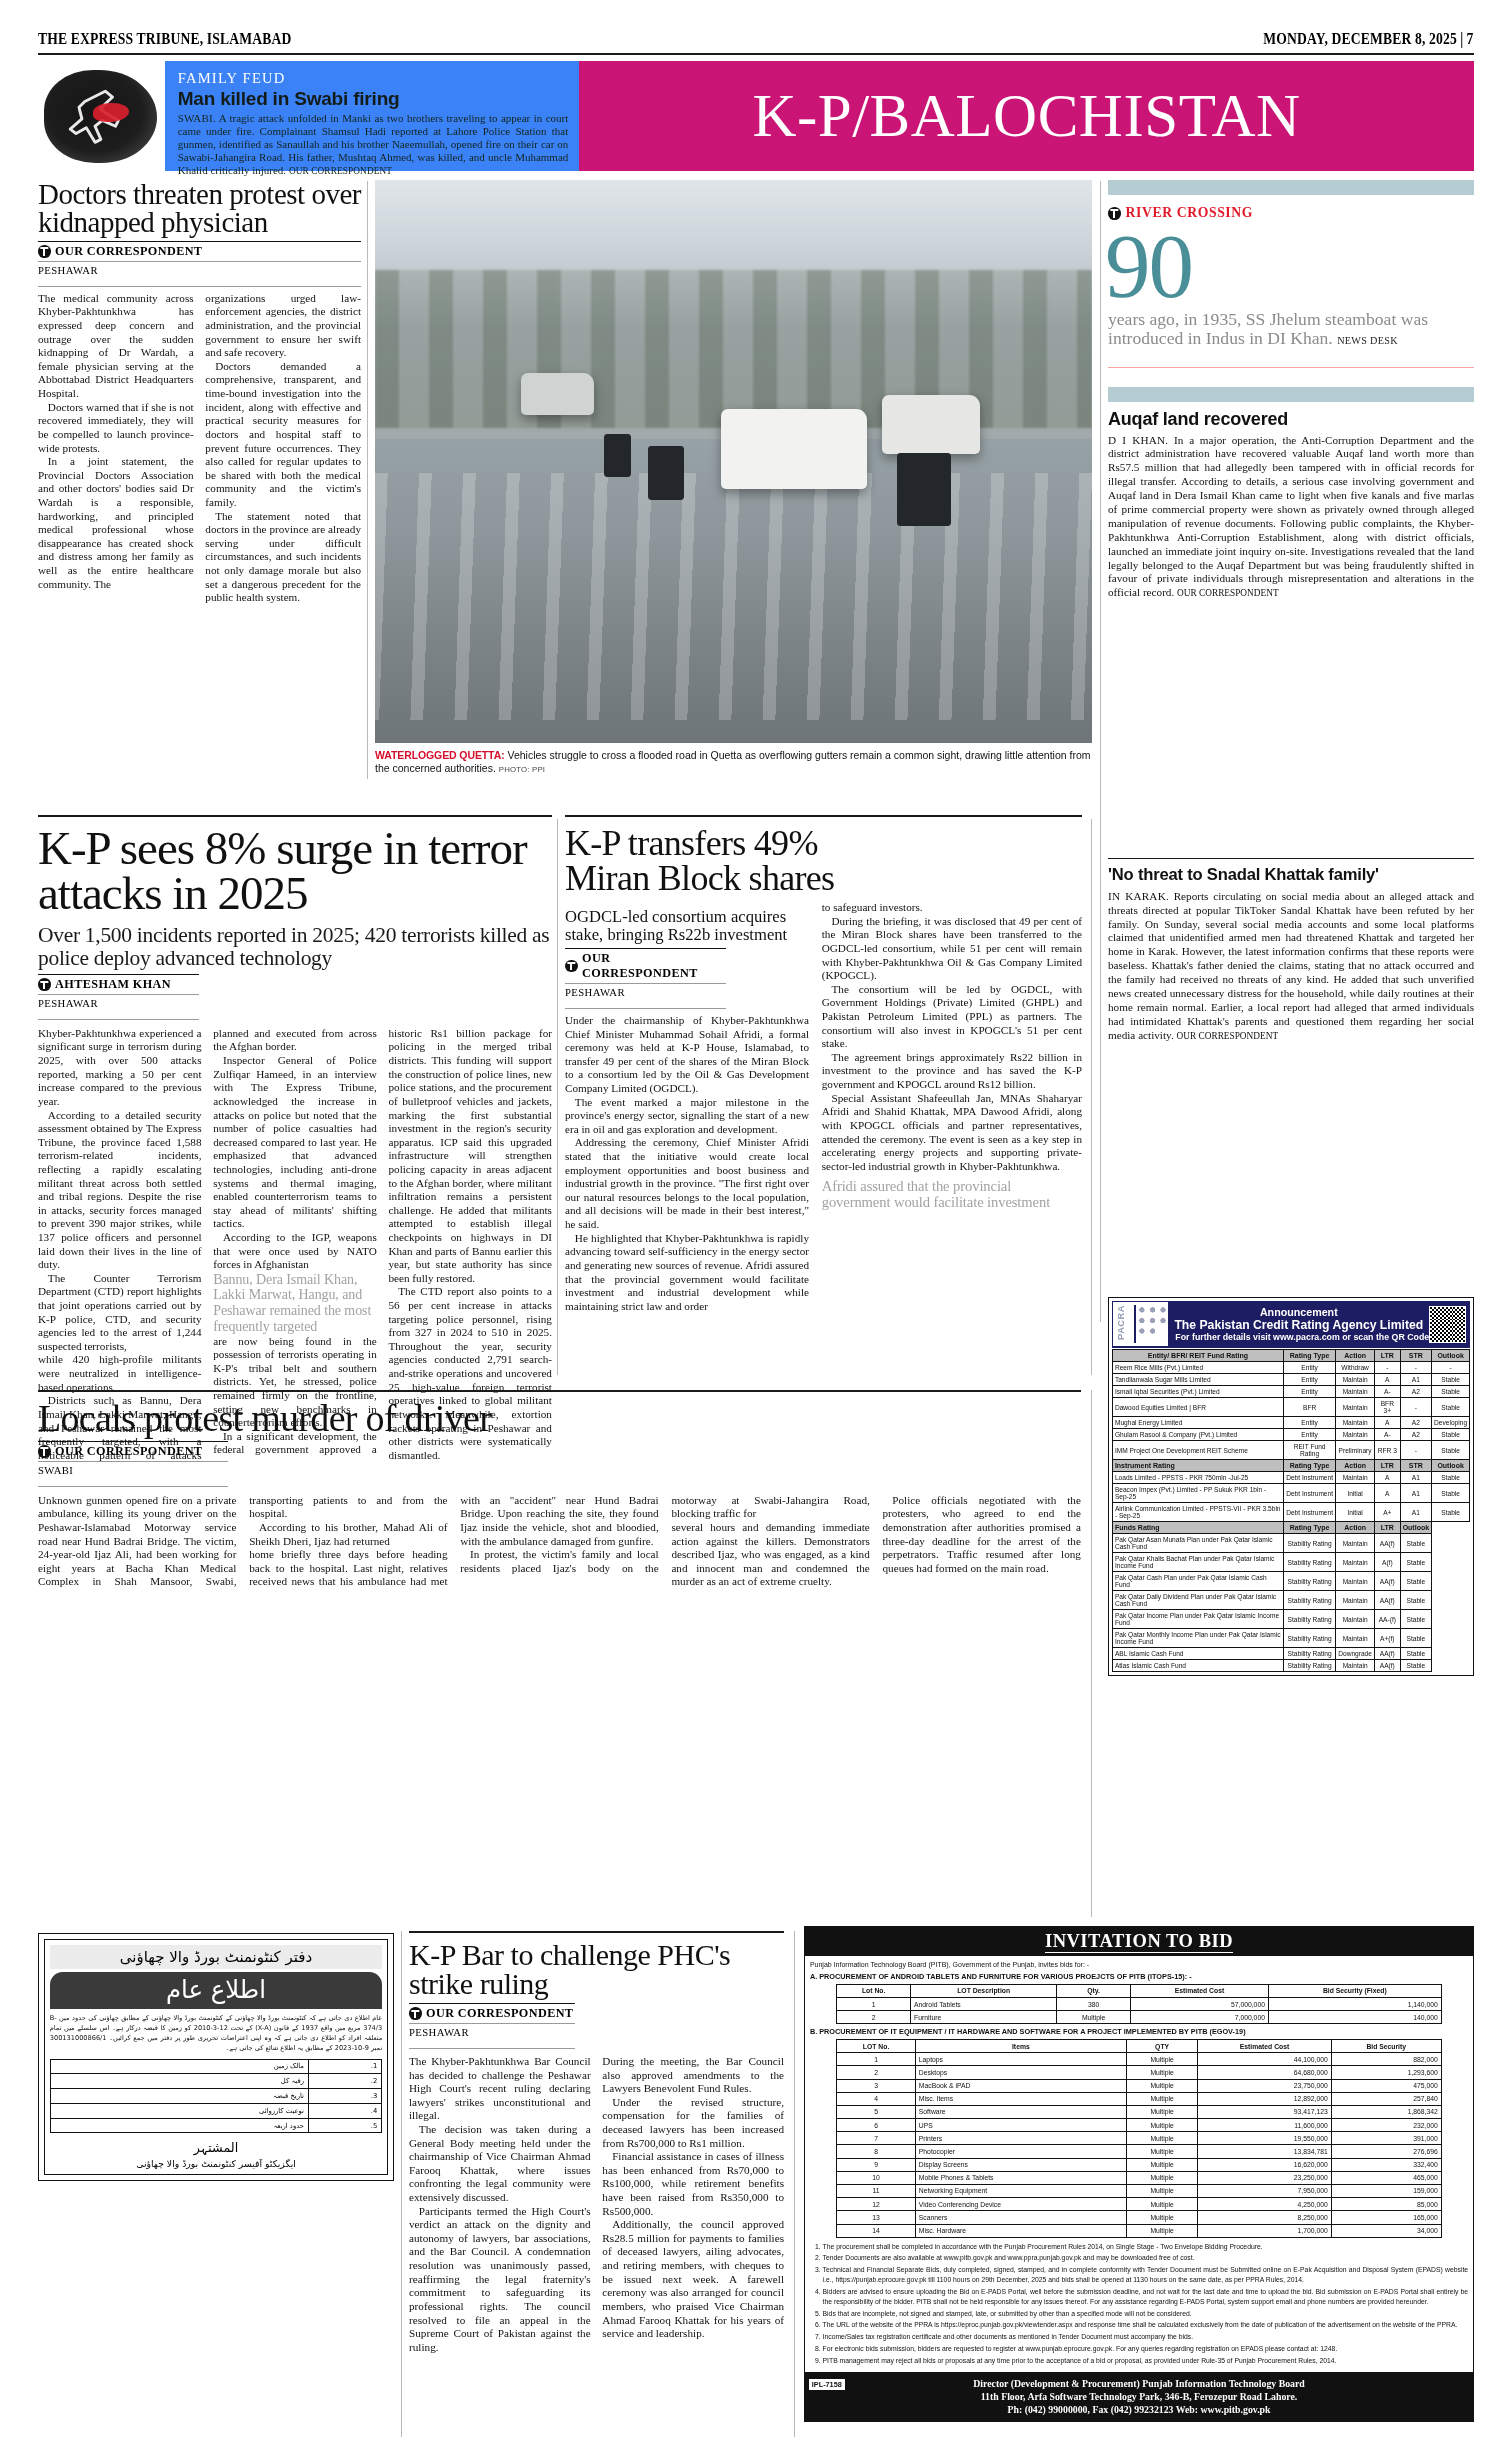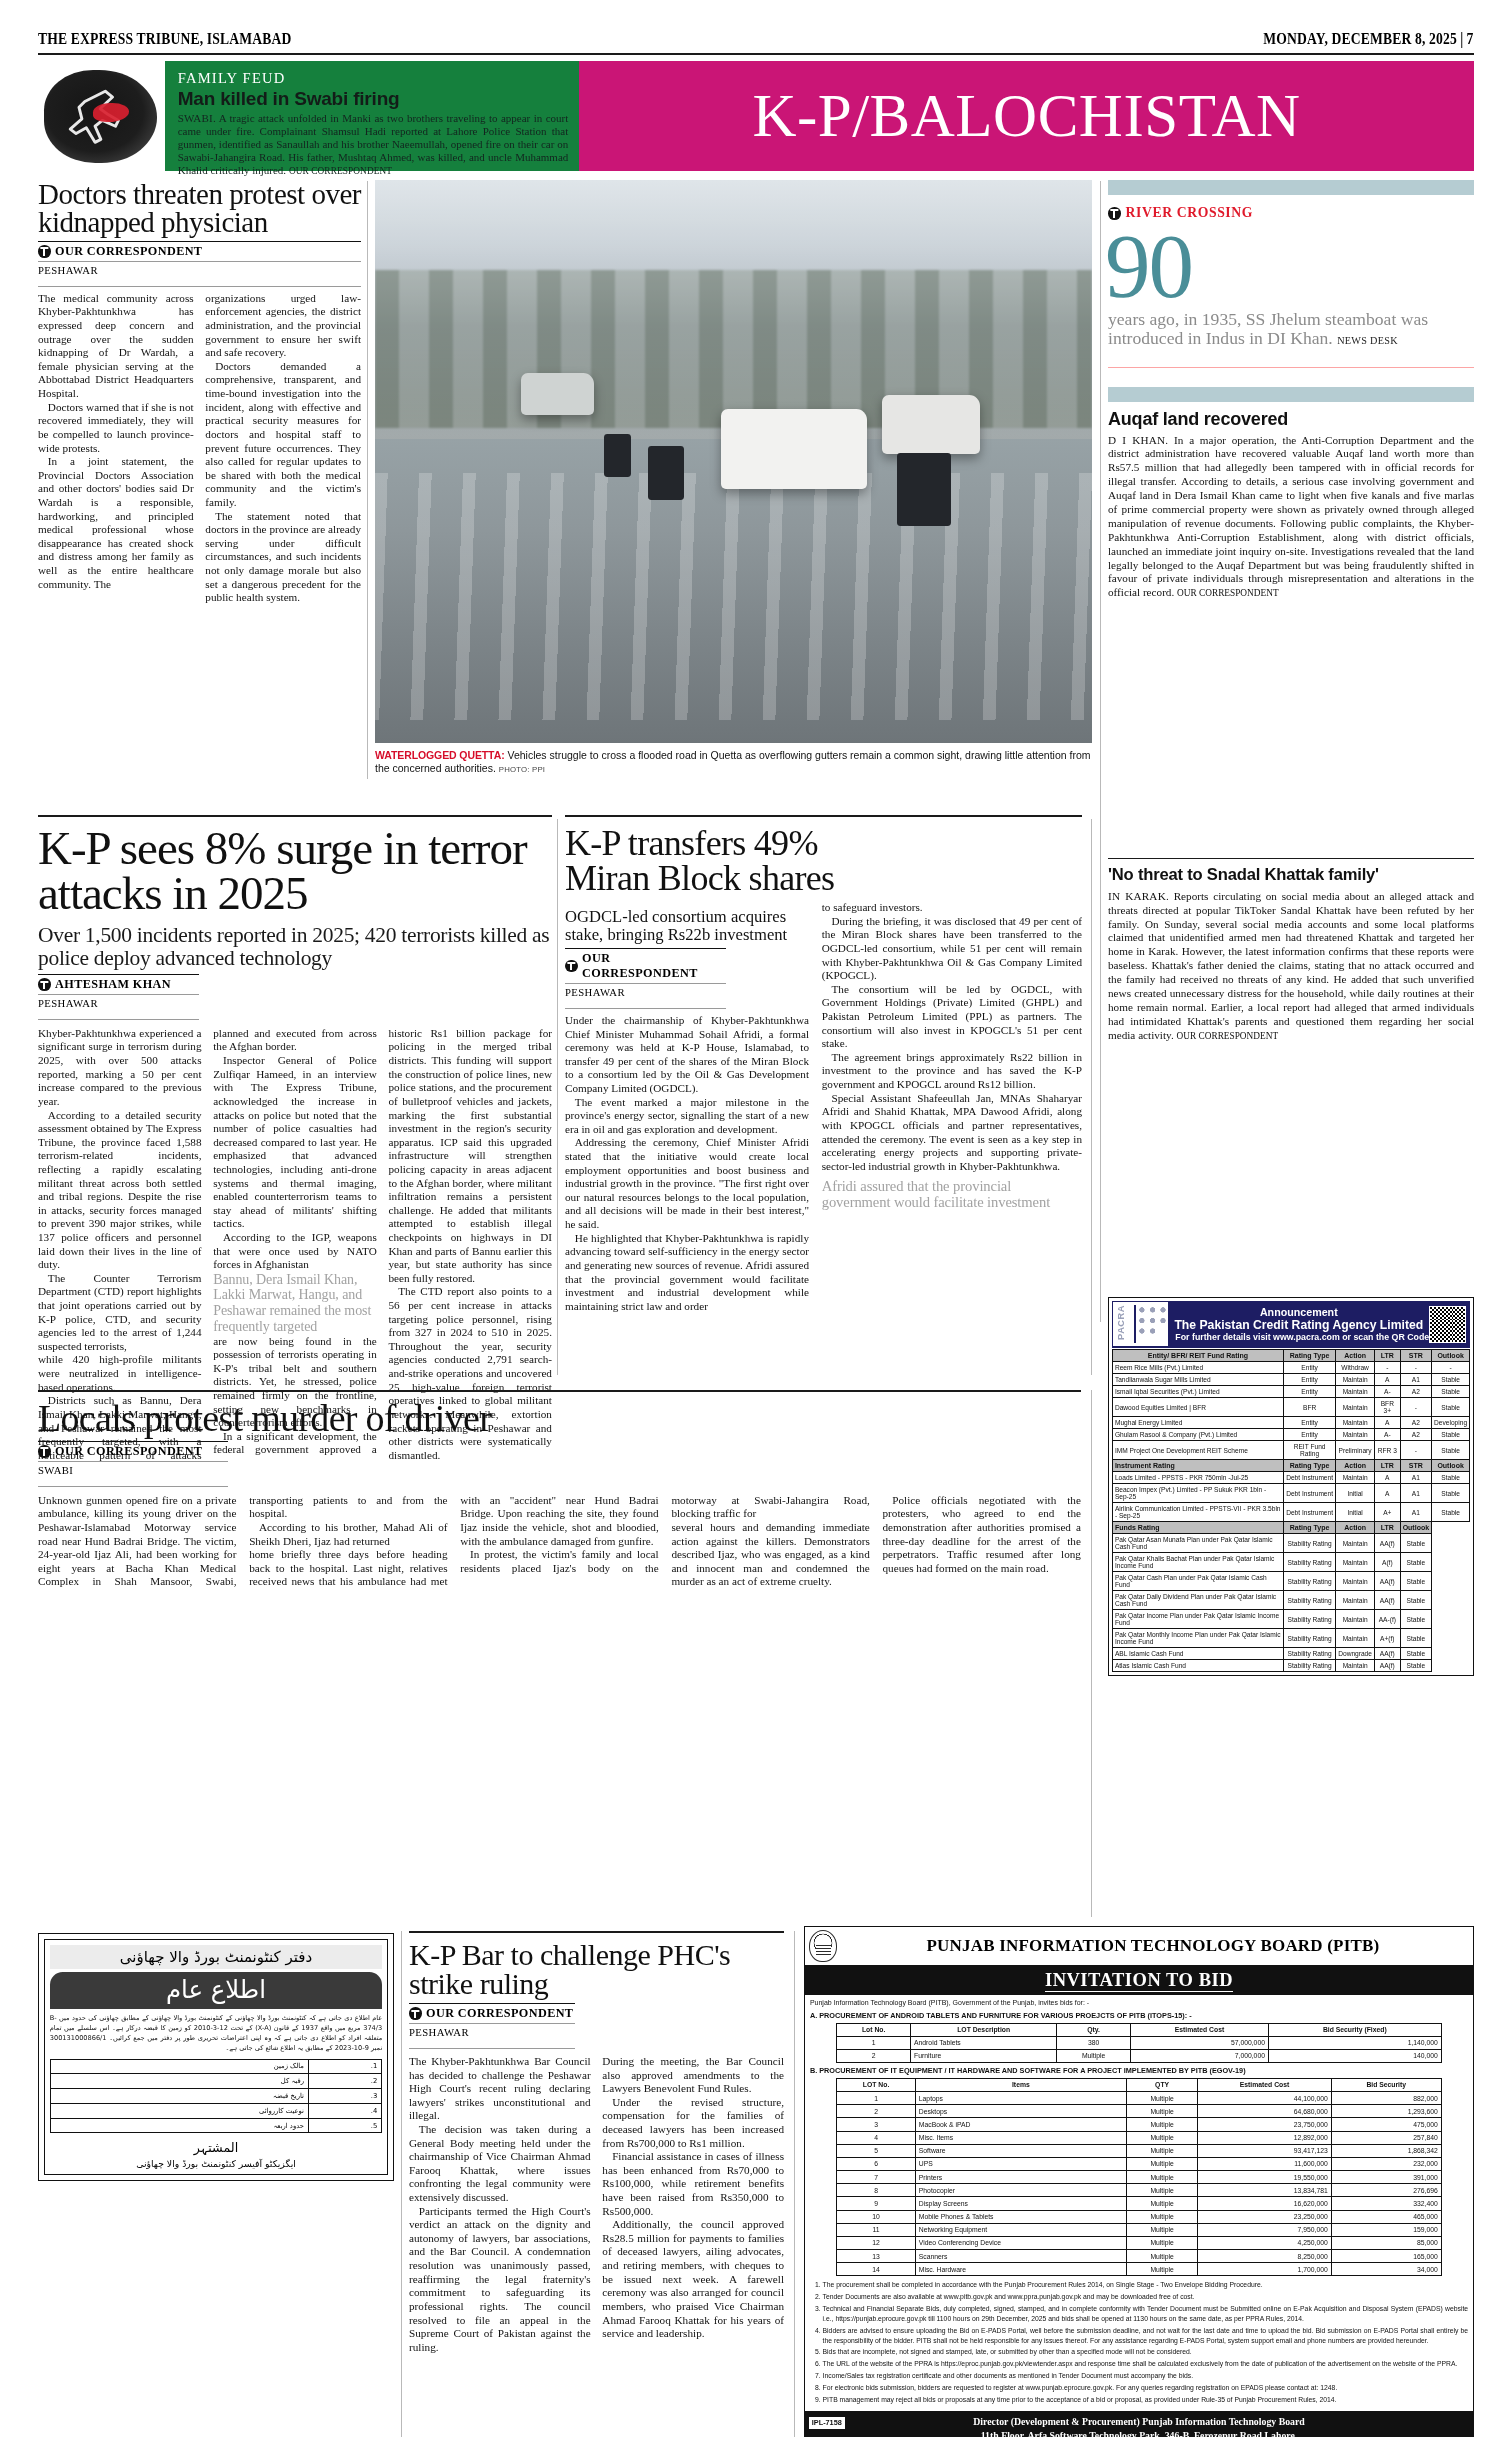--- a/index.html
+++ b/index.html
@@ -16,21 +16,21 @@
      display:flex; justify-content:space-between; align-items:flex-end; }
   .mast-left { font-family:"Liberation Serif", serif; font-weight:700; font-size:16.6px;
      letter-spacing:0.2px; transform:scaleX(.82); transform-origin:left bottom; }
   .mast-right { font-family:"Liberation Serif", serif; font-weight:700; font-size:16.6px;
      letter-spacing:0.2px; transform:scaleX(.82); transform-origin:right bottom; white-space:nowrap;}
   .mast-right .sep { display:inline-block; padding:0 3.9px; }
   .mast-rule { position:absolute; left:38px; top:53px; width:1436px; height:2px; background:#1a1a1a; }
 
   
   .banner-row { position:absolute; left:38px; top:61px; width:1436px; height:110px; display:flex; }
-  .teaser { width:541px; height:110px; background:#15803d; position:relative; display:flex; }
+  .teaser { width:541px; height:110px; background:#3b82f6; position:relative; display:flex; }
   .teaser-img { width:127px; height:110px; background:#fff; position:relative; overflow:hidden; }
   .teaser-img .blob {
      position:absolute; left:5.9px; top:8.8px; width:113px; height:93px; border-radius:46% 54% 52% 48%;
      background:radial-gradient(ellipse at 45% 45%, #151515 0%, #1d1d1d 55%, #3b3b3b 78%, #6f6f6f 92%, #fff 100%);
   }
   .teaser-img .chalk {
      position:absolute; left:22.4px; top:19.5px; width:73px; height:73px;
   }
   .teaser-img .blood {
      position:absolute; left:55px; top:42px; width:36px; height:18.5px; background:#d8202f;
@@ -676,24 +676,20 @@
       <div class="bodytxt para-src">
           <p>During the meeting, the Bar Council also approved amendments to the Lawyers Benevolent Fund Rules.</p>
           <p>Under the revised structure, compensation for the families of deceased lawyers has been increased from Rs700,000 to Rs1 million.</p>
           <p>Financial assistance in cases of illness has been enhanced from Rs70,000 to Rs100,000, while retirement benefits have been raised from Rs350,000 to Rs500,000.</p>
           <p>Additionally, the council approved Rs28.5 million for payments to families of deceased lawyers, ailing advocates, and retiring members, with cheques to be issued next week. A farewell ceremony was also arranged for council members, who praised Vice Chairman Ahmad Farooq Khattak for his years of service and leadership.</p>
         </div>
     </div>
   </div>
 
   <div class="pitb">
-    <div class="pitb-head">
-      <div class="pitb-crest"></div>
-      <div class="pitb-title">PUNJAB INFORMATION TECHNOLOGY BOARD (PITB)</div>
-    </div>
     <div class="pitb-bid">
       <span>INVITATION TO BID</span>
     </div>
     <div class="pitb-body">
       <div>Punjab Information Technology Board (PITB), Government of the Punjab, invites bids for: -</div>
       <div class="pitb-sec">A.   PROCUREMENT OF ANDROID TABLETS AND FURNITURE FOR VARIOUS PROEJCTS OF PITB (ITOPS-15): -</div>
       <table class="pitb-tbl">
         <thead>
             <tr>
               <th class="l">Lot No.</th>

